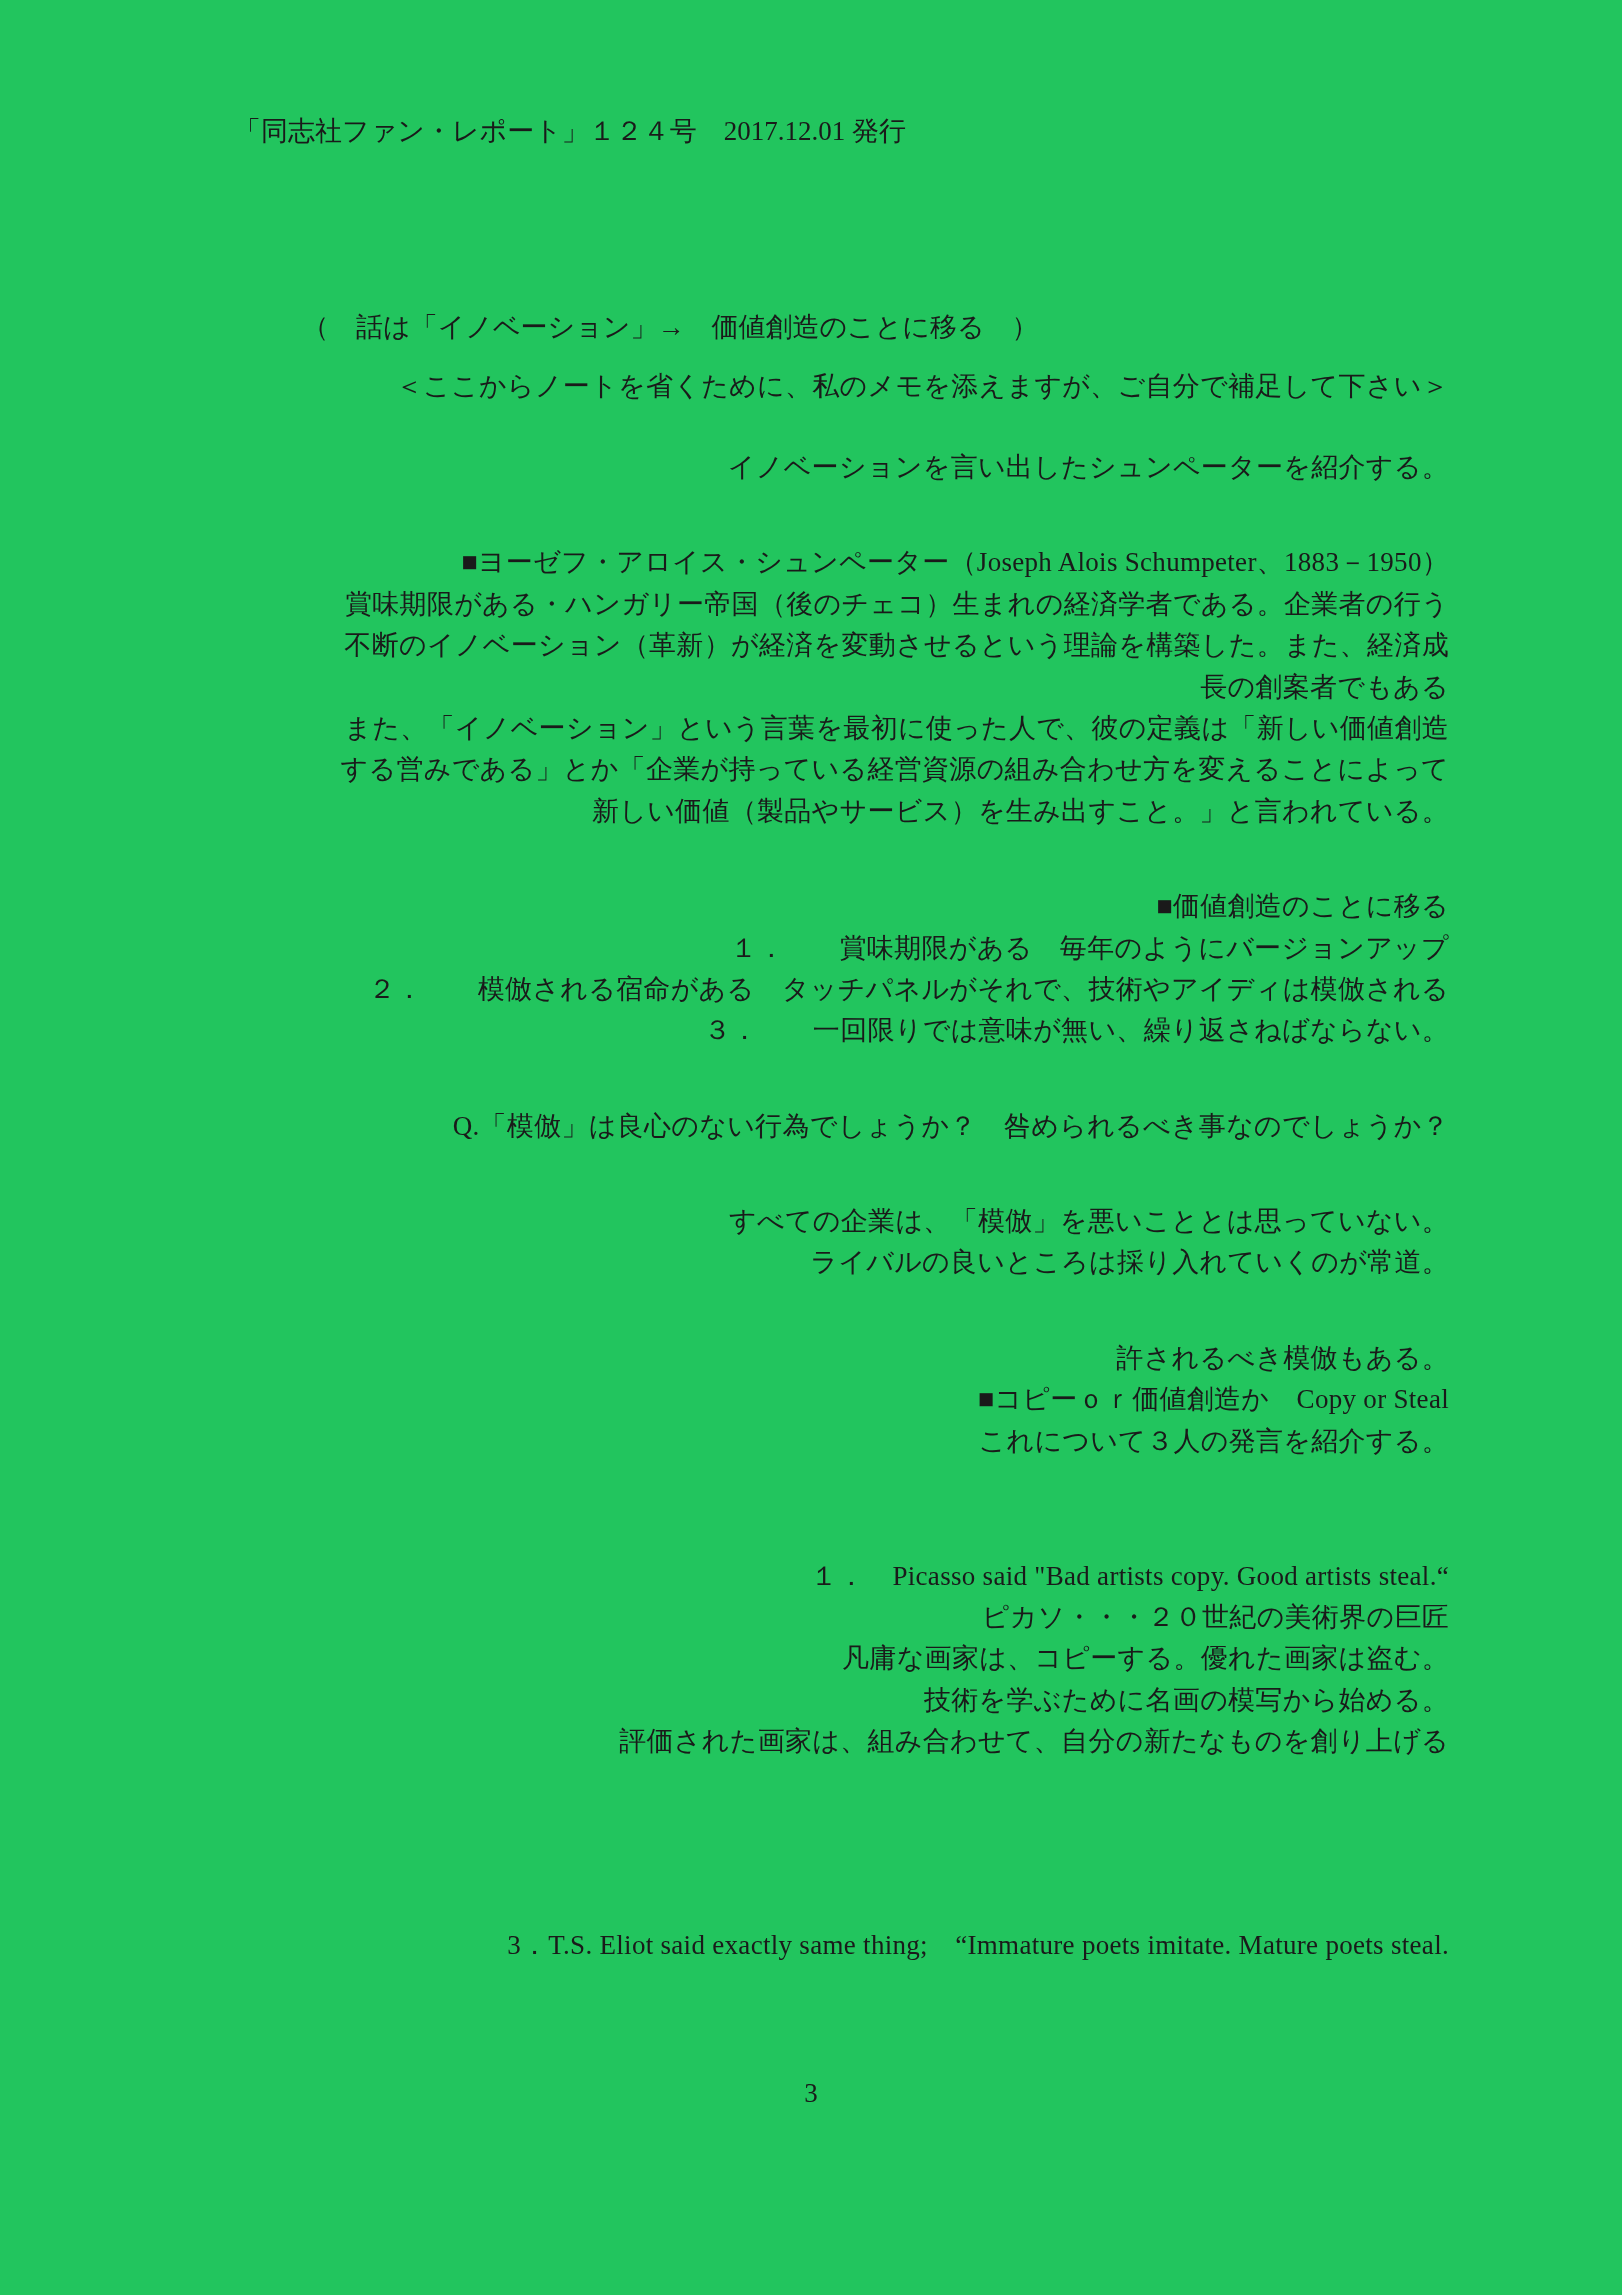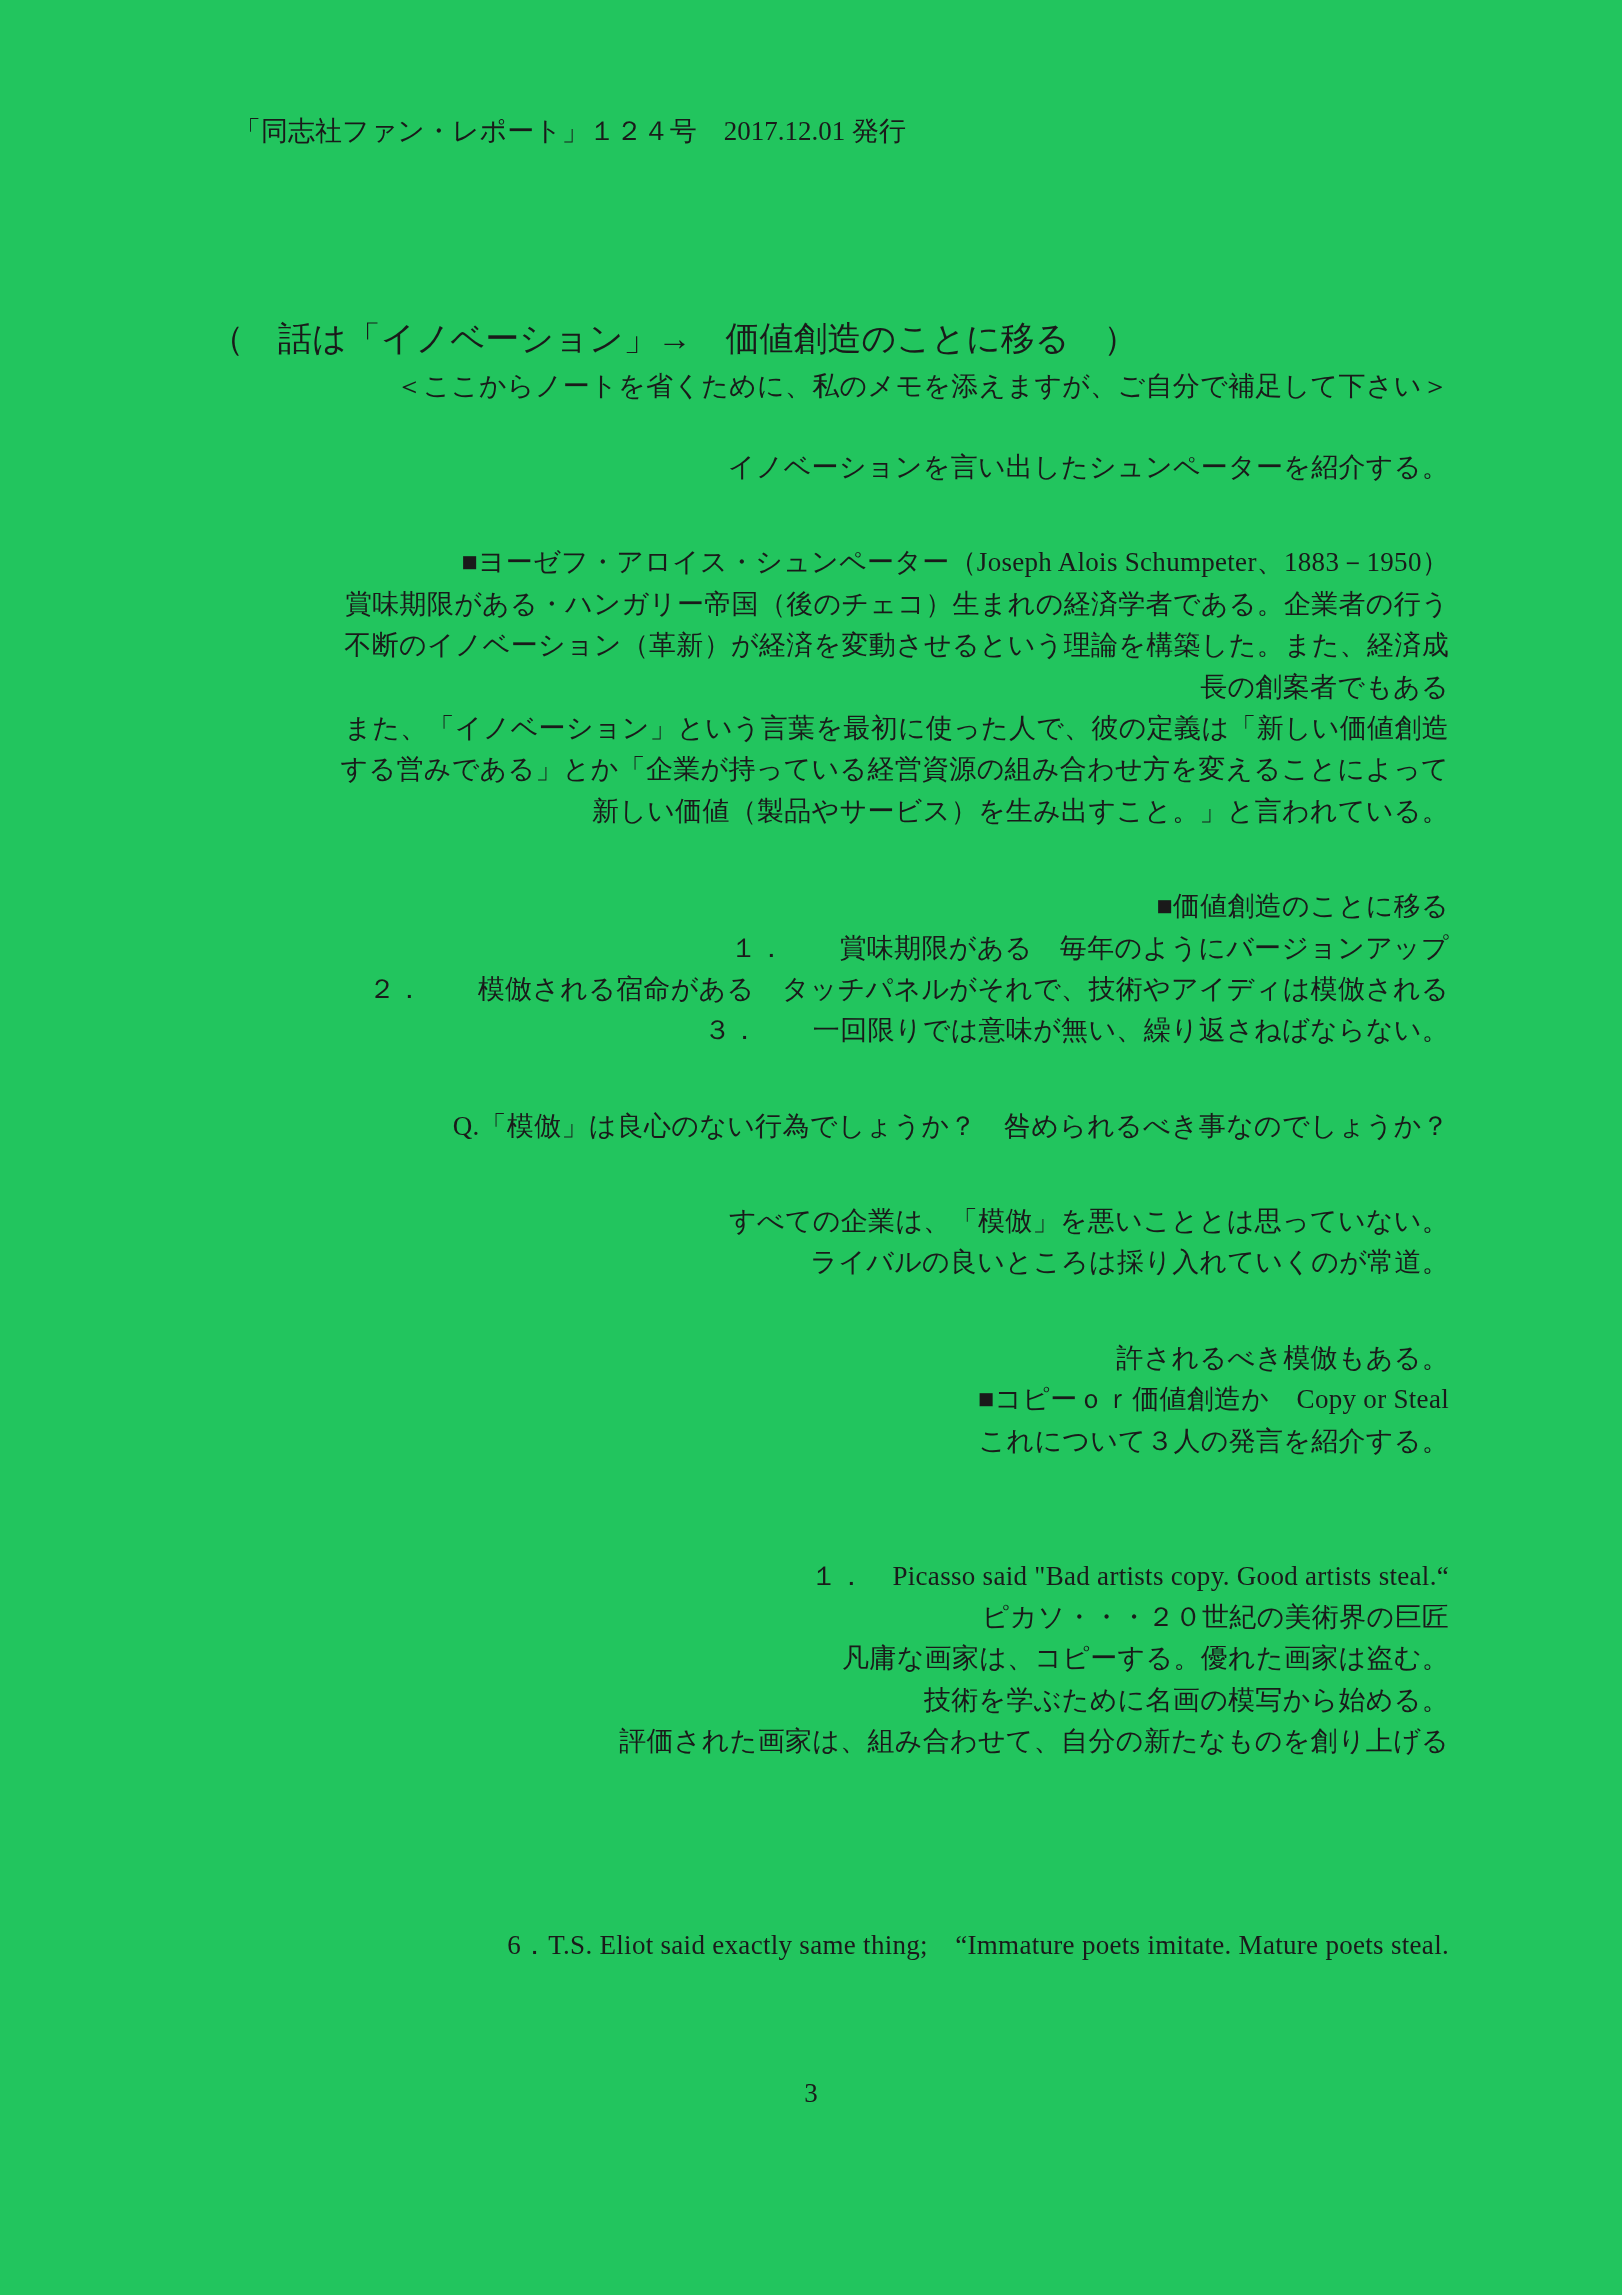--- a/index.html
+++ b/index.html
@@ -39,21 +39,21 @@
     font-size: 27px;
     white-space: pre;
   }
 
   .center-line {
     position: absolute;
     left: 0;
     top: 278px;
     width: 1294px;
     text-align: center;
-    font-size: 34px;
+    font-size: 27px;
     white-space: pre;
   }
   .center-line .inner { padding-left: 19.6px; }
 
   
   .ind-0  { padding-left: 0px; }
   .ind-1  { padding-left: 13.7px; }
   .ind-2  { padding-left: 27.5px; }
   .ind-3  { padding-left: 41px; }
   .ind-4  { padding-left: 55px; }
@@ -146,20 +146,20 @@
     <div class="blank-sm"></div>
     <div class="line ind-4">技術を学ぶために名画の模写から始める。</div>
     <div class="blank-sm"></div>
     <div class="line ind-4">評価された画家は、組み合わせて、自分の新たなものを創り上げる</div>
 
     <div class="blank-lg"></div>
     <div class="blank-lg"></div>
     <div class="blank-lg"></div>
     <div class="blank-sm"></div>
 
-    <div class="line ind-1">6．T.S. Eliot said exactly same thing;　“Immature poets imitate. Mature poets steal.</div>
+    <div class="line ind-1">3．T.S. Eliot said exactly same thing;　“Immature poets imitate. Mature poets steal.</div>
 
   </div>
 
   <div class="page-number">3</div>
 
 </div>
 
 
 </body></html>

